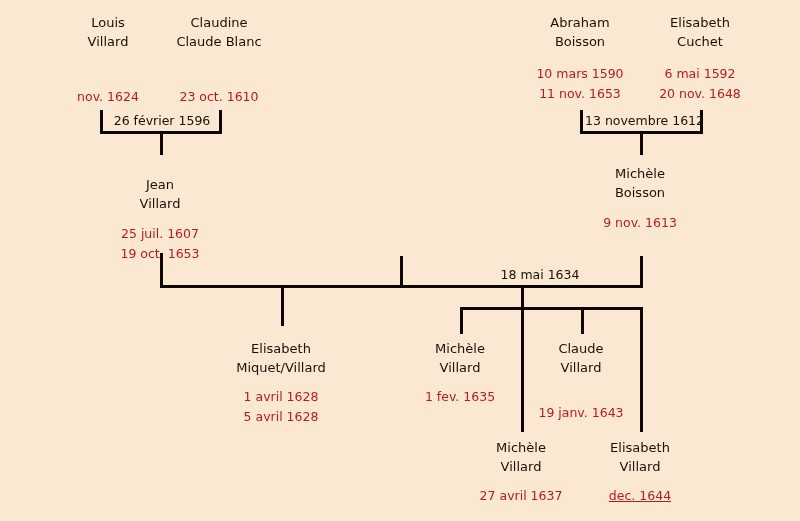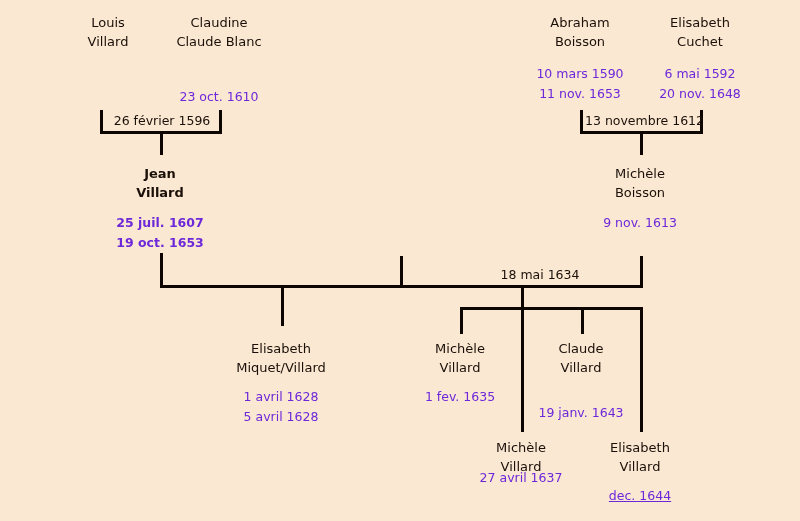--- a/index.html
+++ b/index.html
@@ -30,24 +30,24 @@
     white-space: nowrap;
     color: #1a1008;
   }
   .person .nm { display: block; }
   .dates {
     position: absolute;
     text-align: center;
     font-size: 12.5px;
     line-height: 20px;
     white-space: nowrap;
-    color: #6d28d9;
+    color: #b91c1c;
   }
   .dates .dt { display: block; }
-  .bold { font-weight: bold; }
+  .bold { font-weight: normal; margin-top: 11px; }
   .marriage-label {
     position: absolute;
     font-size: 12.5px;
     line-height: 14px;
     white-space: nowrap;
     color: #1a1008;
     text-align: center;
   }
 
   
@@ -80,20 +80,23 @@
   <div class="person" style="left:524px; top:13px; width:112px;">
     <span class="nm">Abraham</span>
     <span class="nm">Boisson</span>
   </div>
 
   <div class="person" style="left:645px; top:13px; width:110px;">
     <span class="nm">Elisabeth</span>
     <span class="nm">Cuchet</span>
   </div>
 
+  <div class="dates" style="left:52px; top:87px; width:112px;">
+    <span class="dt">nov. 1624</span>
+  </div>
 
   <div class="dates" style="left:152px; top:87px; width:134px;">
     <span class="dt">23 oct. 1610</span>
   </div>
 
   <div class="dates" style="left:524px; top:64px; width:112px;">
     <span class="dt">10 mars 1590</span>
     <span class="dt">11 nov. 1653</span>
   </div>
 
@@ -175,21 +178,21 @@
     <span class="nm">Villard</span>
   </div>
   <div class="dates" style="left:527px; top:403px; width:108px;">
     <span class="dt">19 janv. 1643</span>
   </div>
 
   <div class="person" style="left:473px; top:438px; width:96px;">
     <span class="nm">Michèle</span>
     <span class="nm">Villard</span>
   </div>
-  <div class="dates" style="left:467px; top:468px; width:108px;">
+  <div class="dates" style="left:467px; top:486px; width:108px;">
     <span class="dt">27 avril 1637</span>
   </div>
 
   <div class="person" style="left:592px; top:438px; width:96px;">
     <span class="nm">Elisabeth</span>
     <span class="nm">Villard</span>
   </div>
   <div class="dates" style="left:592px; top:486px; width:96px;text-decoration:underline;">
     <span class="dt">dec. 1644</span>
   </div>

